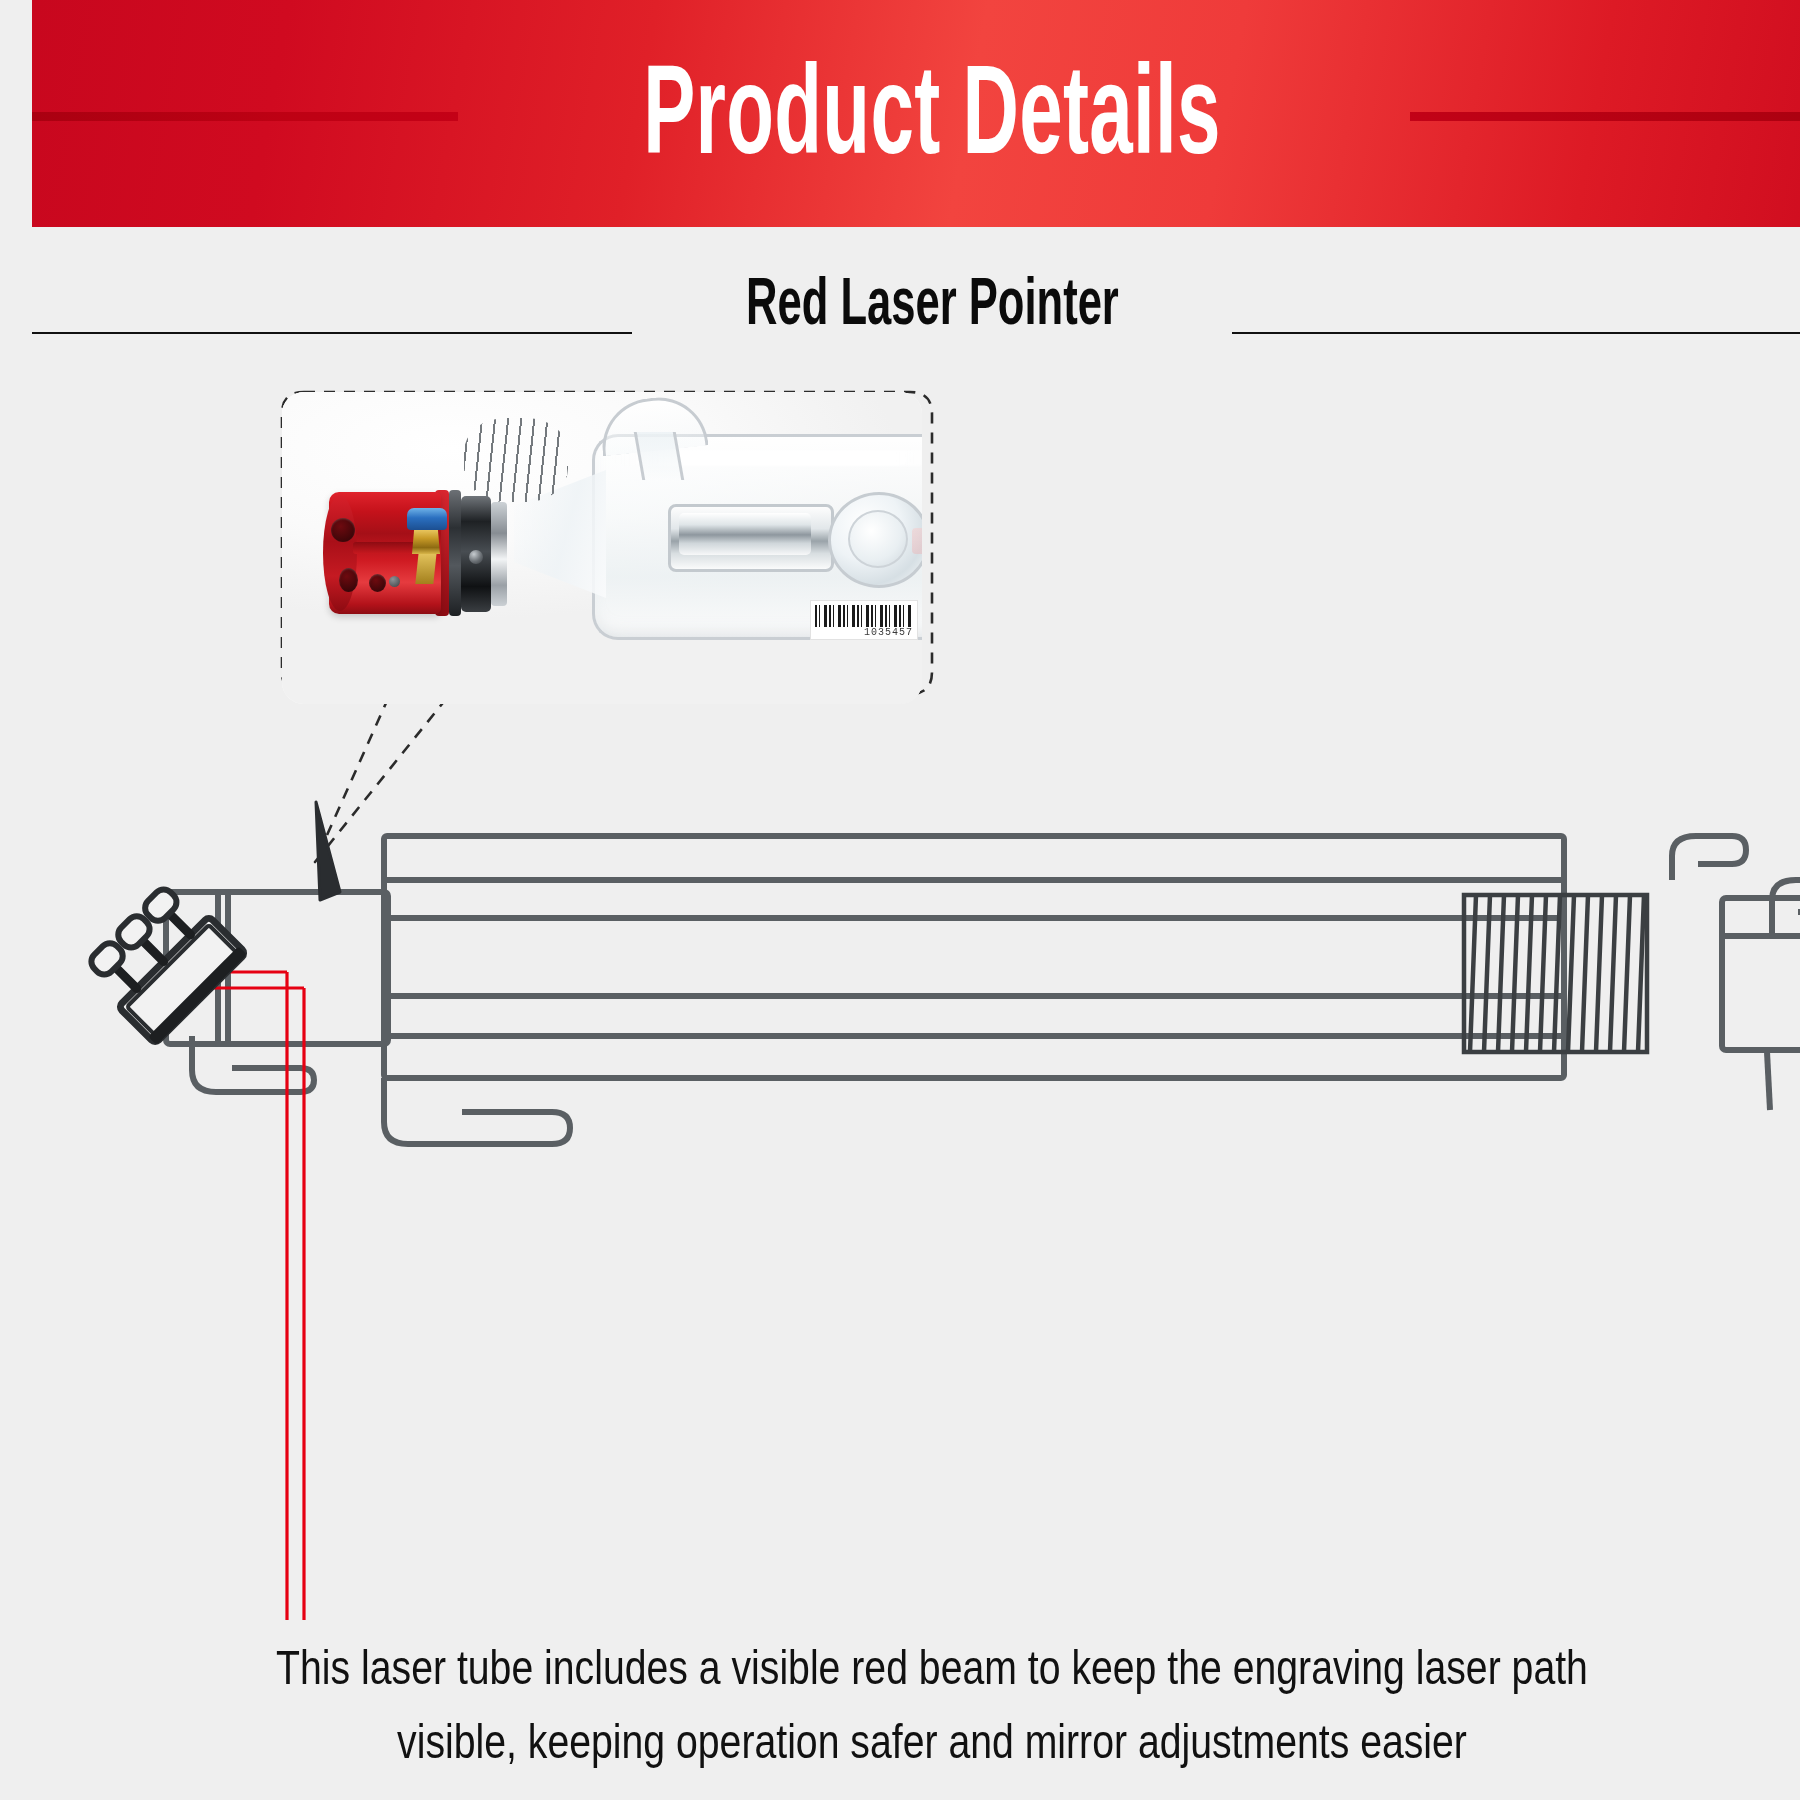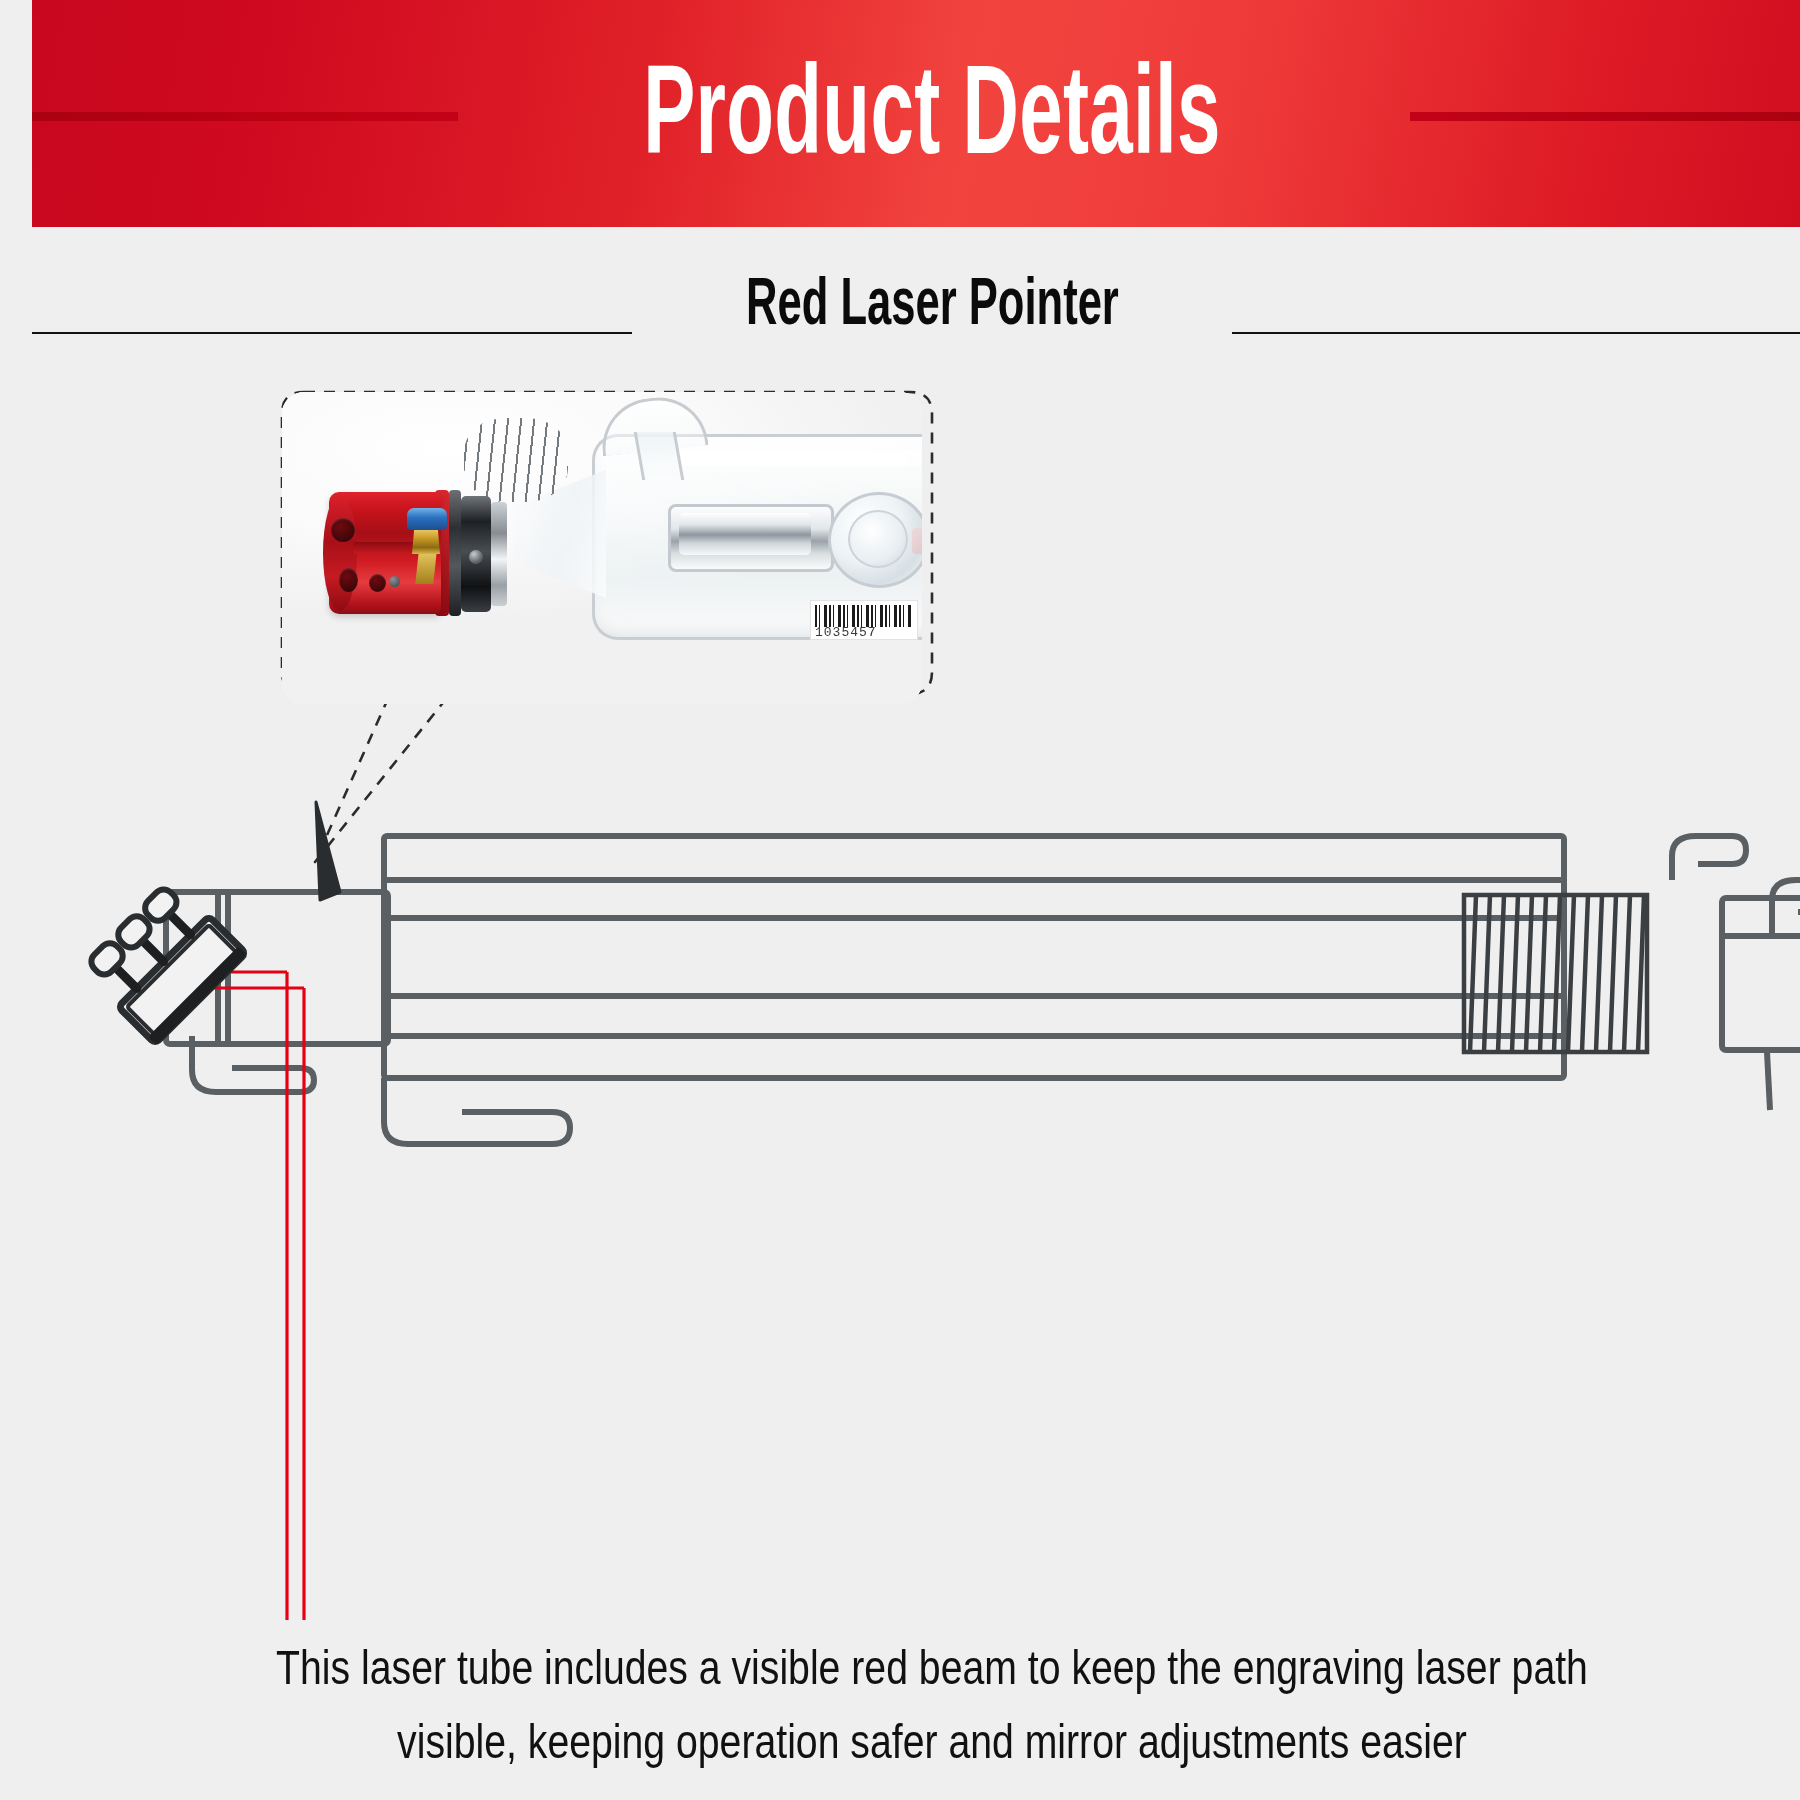--- a/index.html
+++ b/index.html
@@ -129,21 +129,21 @@
     position:absolute;left:528px;top:208px;width:108px;height:40px;
     background:#ffffff;border:1px solid #e2e2e2;
     box-sizing:border-box;padding:4px 4px 1px 4px;
   }
   .barcode-bars{
     width:100%;height:22px;
     background:repeating-linear-gradient(90deg,#1b1b1b 0 2px,#ffffff 2px 4px,#1b1b1b 4px 5px,#ffffff 5px 9px,#1b1b1b 9px 12px,#ffffff 12px 14px);
   }
   .barcode-num{
     font-family:"Liberation Mono","DejaVu Sans Mono",monospace;
-    font-size:13px;color:#3a3a3a;text-align:left;line-height:12px;
+    font-size:10px;color:#3a3a3a;text-align:right;line-height:12px;
     letter-spacing:1px;
   }
   
   .mount{
     position:absolute;left:47px;top:100px;width:130px;height:122px;
   }
   .mount-body{
     position:absolute;left:0;top:0;width:112px;height:122px;
     border-radius:10px 6px 6px 10px;
     background:linear-gradient(180deg,#e0232c 0%,#c5121b 16%,#a50f17 34%,#cf1a22 56%,#e63b3f 74%,#b3121a 92%,#8d0c13 100%);

